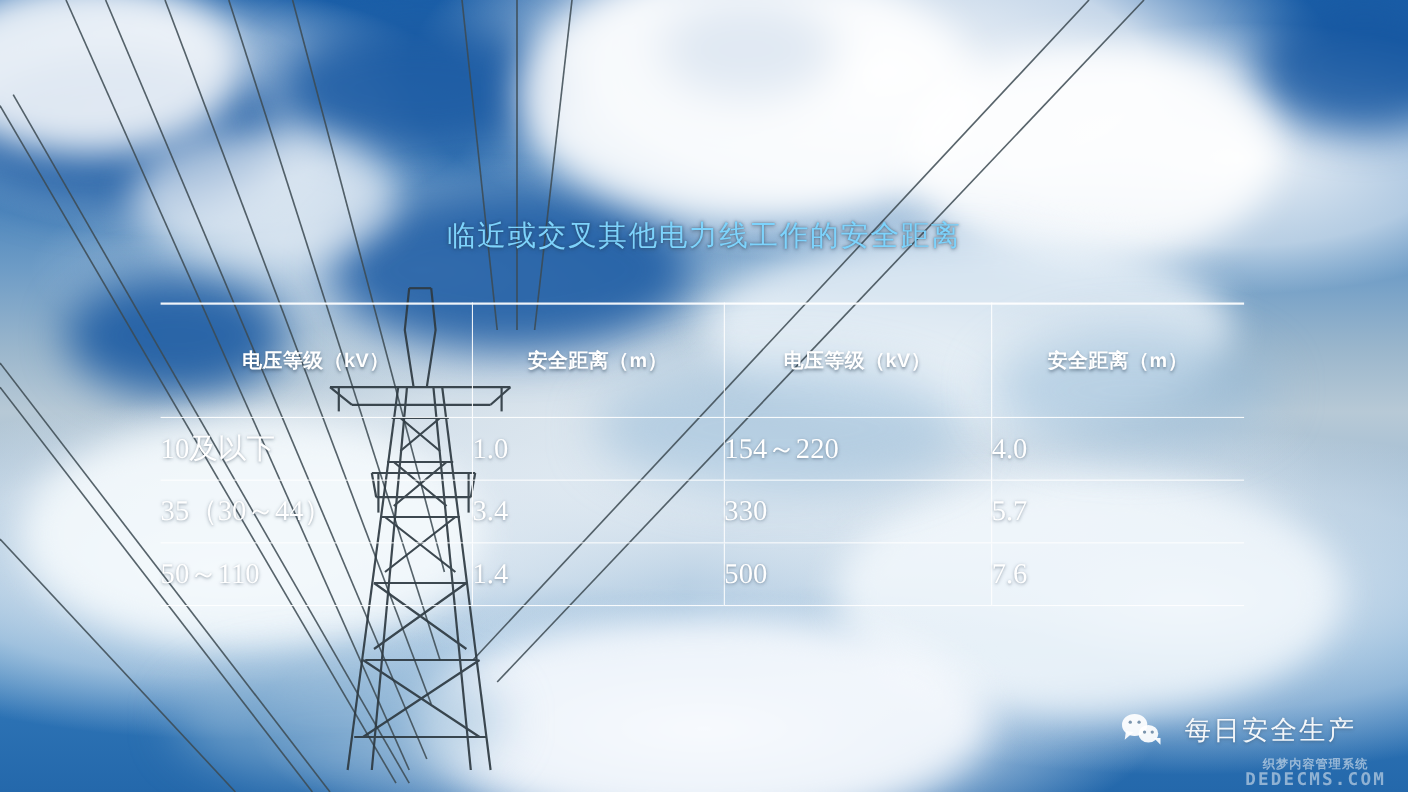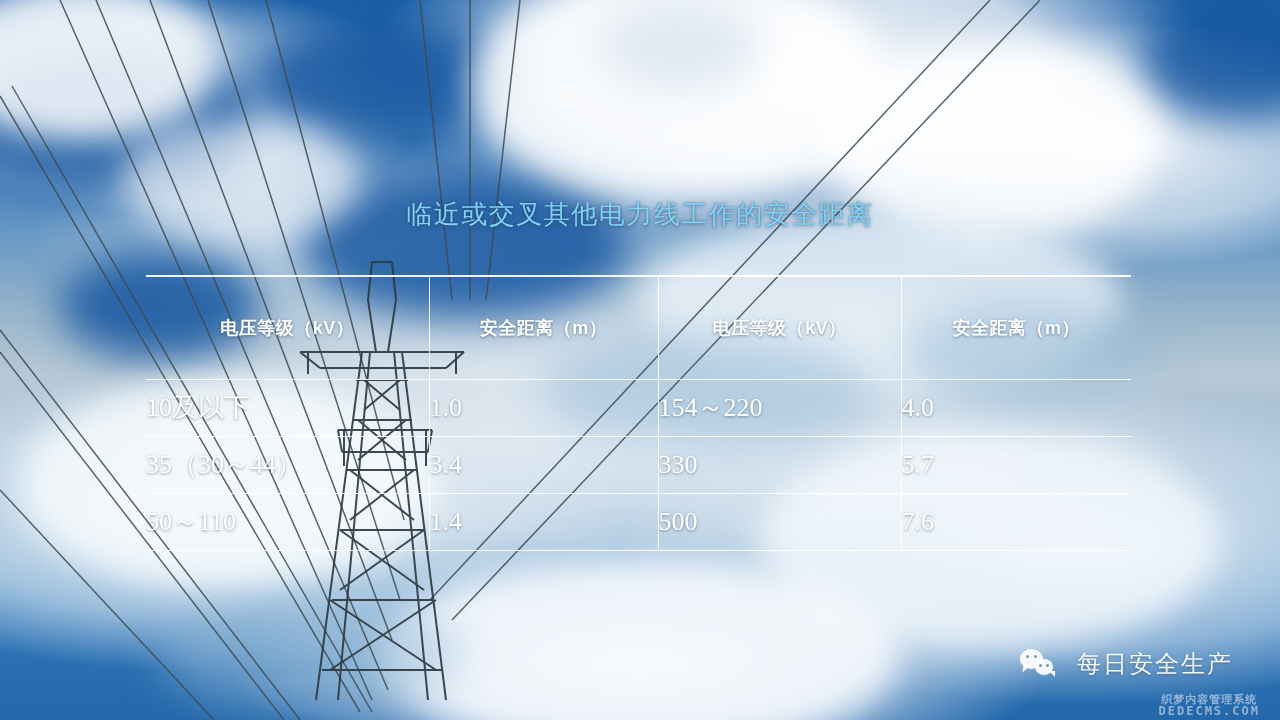--- a/index.html
+++ b/index.html
@@ -139,21 +139,21 @@
     z-index:7;
     line-height:1.05;
   }
   #dede .cn {
     font-size:11px;
     color:rgba(250,250,250,.52);
     letter-spacing:1px;
     font-weight:bold;
   }
   #dede .en {
-    font-size:12px;
+    font-size:16px;
     color:rgba(250,250,250,.50);
     letter-spacing:2px;
     font-family:"DejaVu Sans Mono","Liberation Mono",monospace;
     font-weight:bold;
   }
 </style>
 </head>
 <body>
 
 <div id="photo">

